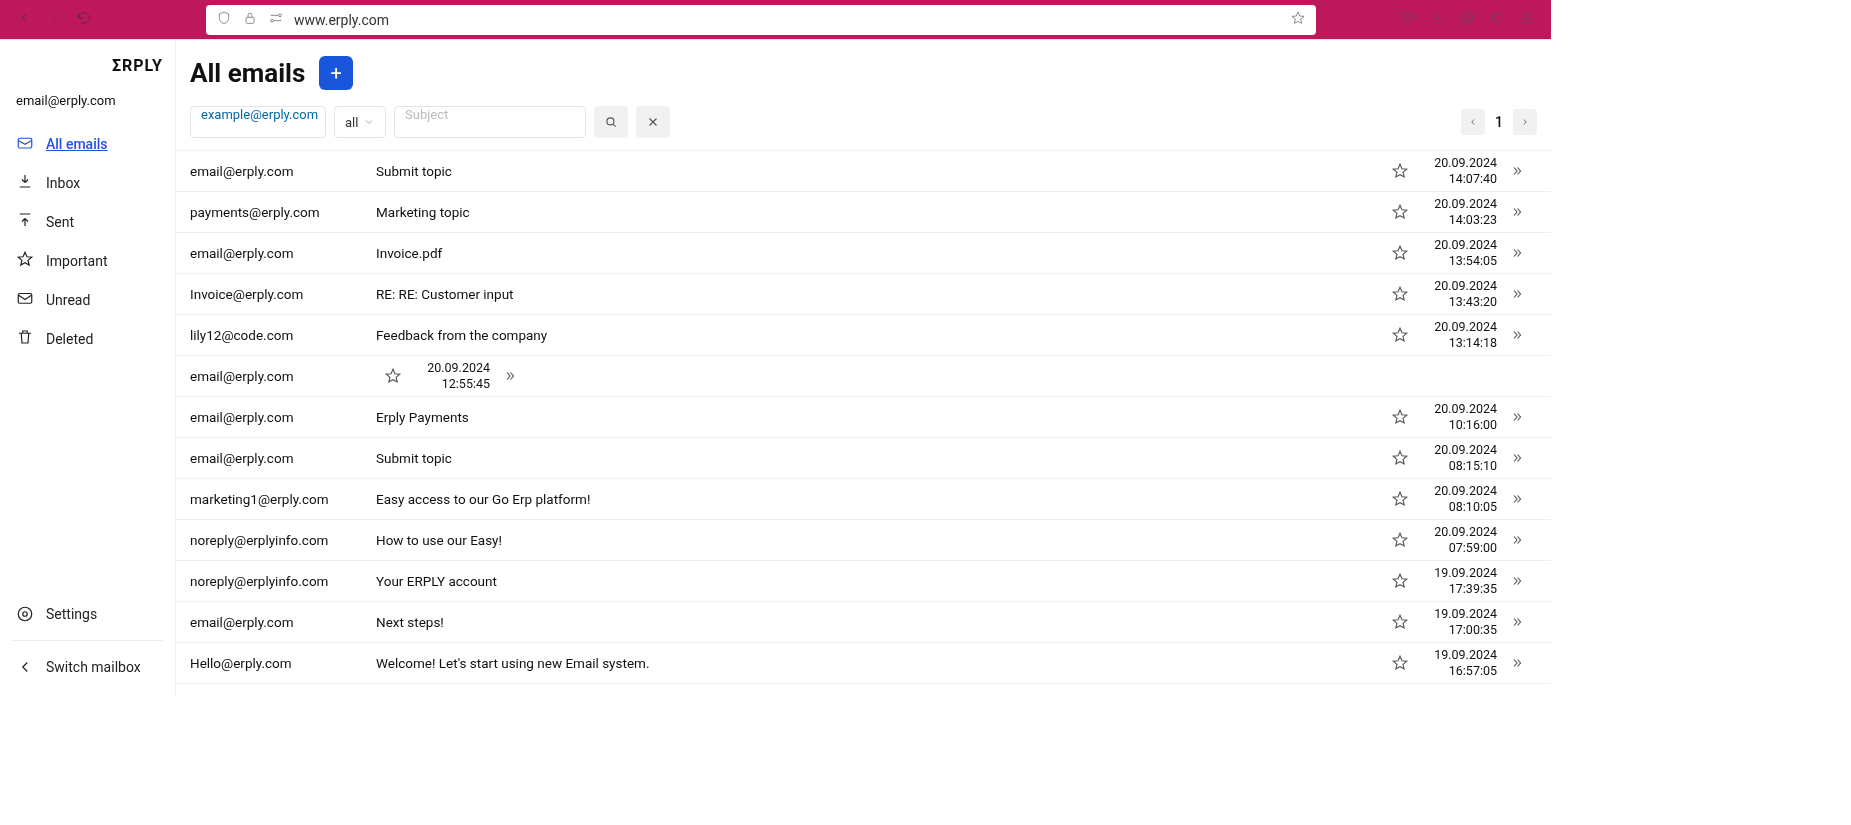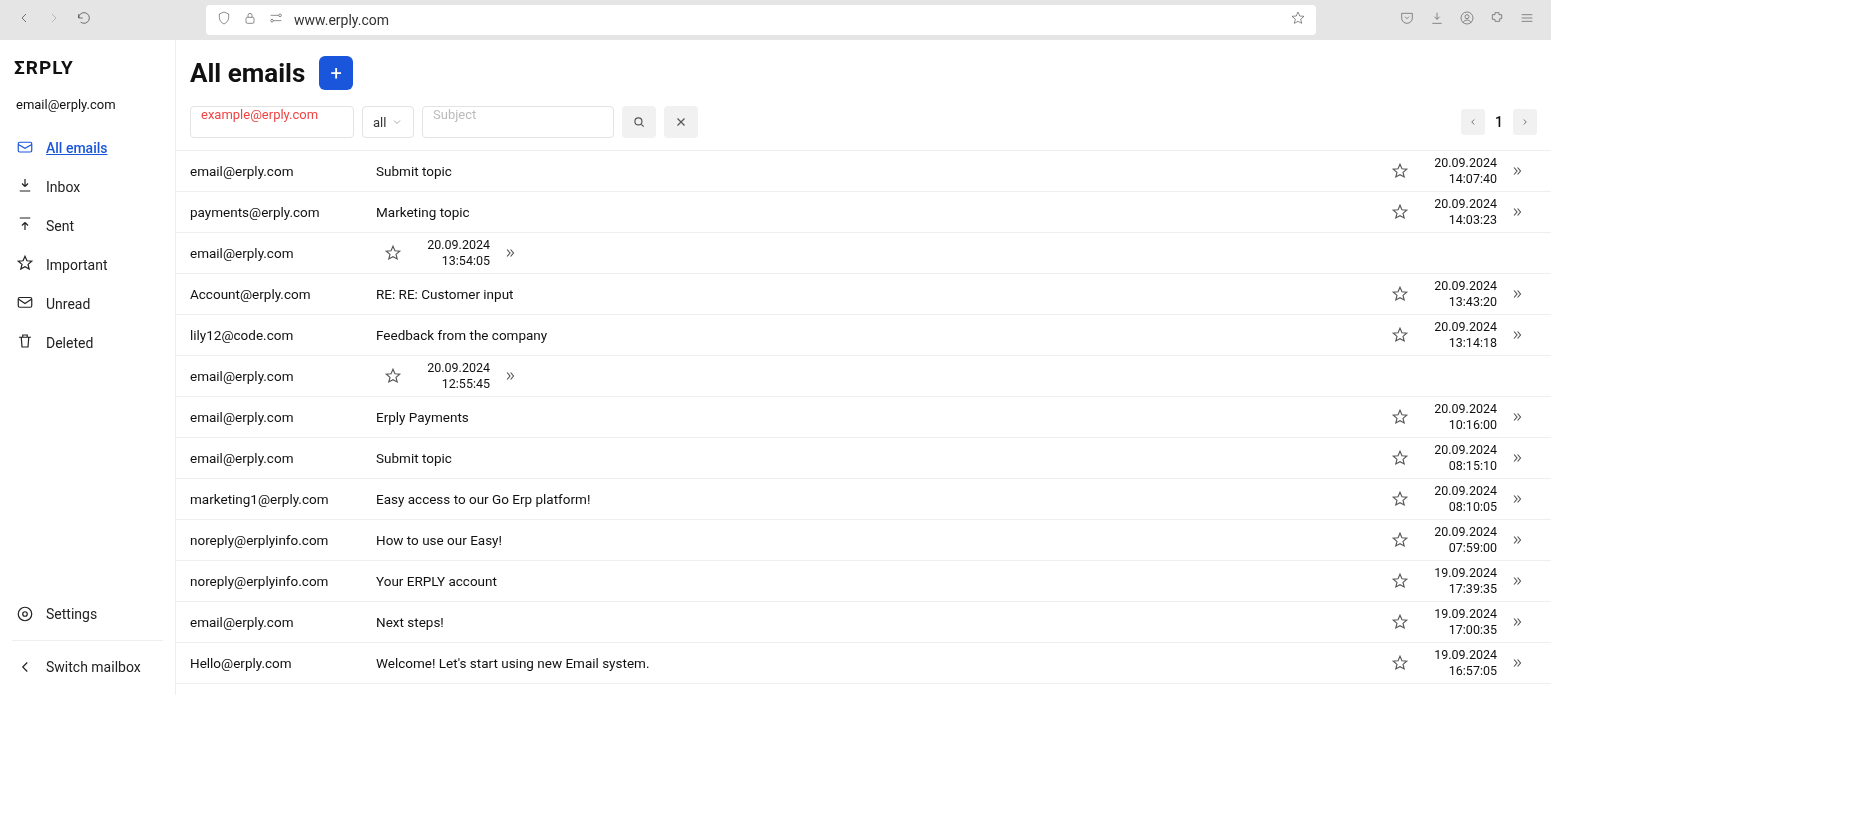--- a/index.html
+++ b/index.html
@@ -9,21 +9,21 @@
     color: #111;
     font-size: 14px;
     width: 1551px;
     height: 695px;
     overflow: hidden;
   }
 
   
   .browser-bar {
     height: 40px;
-    background: #e5e5e5;
+    background: #be185d;
     border-bottom: 1px solid #e5e5e5;
     display: flex;
     align-items: center;
     padding: 0 8px;
     gap: 6px;
   }
   .nav-icons { display: flex; align-items: center; gap: 14px; padding: 0 8px; }
   .nav-icons svg { width: 16px; height: 16px; stroke: #333; fill: none; }
   .url-bar {
     flex: 0 0 1110px;
@@ -45,21 +45,21 @@
 
   
   .app { display: flex; height: calc(695px - 40px); }
   .sidebar {
     width: 176px;
     border-right: 1px solid #eee;
     padding: 16px 12px 10px 12px;
     display: flex;
     flex-direction: column;
   }
-  .logo { font-weight: 700; font-size: 19px; letter-spacing: 1px; margin-bottom: 18px; padding-left: 2px; }
+  .logo { font-weight: 700; font-size: 16px; letter-spacing: 1px; margin-bottom: 18px; padding-left: 2px; text-align: right; }
   .account-email { font-size: 13px; margin-bottom: 16px; padding-left: 4px; }
   .nav-item {
     display: flex; align-items: center; gap: 12px;
     padding: 9px 4px; font-size: 14px; color: #222;
     cursor: pointer;
   }
   .nav-item.active { color: #1a56db; font-weight: 500; }
   .nav-item.active .label { text-decoration: underline; }
   .nav-item svg { width: 18px; height: 18px; stroke: currentColor; fill: none; stroke-width: 1.6; }
 
@@ -81,21 +81,21 @@
 
   .filter-row {
     display: flex; align-items: center; gap: 8px;
     padding: 6px 14px 12px 14px;
     border-bottom: 1px solid #eee;
   }
   .text-input, .select, .subject-input {
     height: 32px; border: 1px solid #e3e3e3; border-radius: 4px;
     padding: 0 10px; font-size: 13px; background: #fff;
   }
-  .text-input { width: 164px; color: #ef4444; }
+  .text-input { width: 136px; color: #0369a1; }
   .subject-input { width: 192px; color: #bbb; }
   .select { width: 52px; display: flex; align-items: center; justify-content: space-between; color: #333; cursor: pointer; }
   .select svg { width: 12px; height: 12px; stroke: #555; fill: none; }
   .icon-btn {
     width: 34px; height: 32px; background: #f1f1f1; border-radius: 4px;
     display: flex; align-items: center; justify-content: center; cursor: pointer;
   }
   .icon-btn svg { width: 14px; height: 14px; stroke: #555; fill: none; stroke-width: 2; }
 
   .pager { margin-left: auto; display: flex; align-items: center; gap: 2px; }
@@ -319,34 +319,35 @@
           </div>
           <div class="col-time">20.09.2024<br>14:03:23</div>
           <div class="col-expand">
             <svg viewBox="0 0 24 24">
               <path d="M7 6l5 6-5 6M13 6l5 6-5 6"></path>
             </svg>
           </div>
         </div>
         <div class="row">
           <div class="col-sender">email@erply.com</div>
+          <div class="col-subject">Invoice.pdf</div>
           <div class="col-star">
             <svg viewBox="0 0 24 24">
               <path d="M12 3l2.6 6 6.4.5-5 4.3 1.6 6.2L12 17l-5.6 3 1.6-6.2-5-4.3 6.4-.5z"></path>
             </svg>
           </div>
           <div class="col-time">20.09.2024<br>13:54:05</div>
           <div class="col-expand">
             <svg viewBox="0 0 24 24">
               <path d="M7 6l5 6-5 6M13 6l5 6-5 6"></path>
             </svg>
           </div>
         </div>
         <div class="row">
-          <div class="col-sender">Account@erply.com</div>
+          <div class="col-sender">Invoice@erply.com</div>
           <div class="col-subject">RE: RE: Customer input</div>
           <div class="col-star">
             <svg viewBox="0 0 24 24">
               <path d="M12 3l2.6 6 6.4.5-5 4.3 1.6 6.2L12 17l-5.6 3 1.6-6.2-5-4.3 6.4-.5z"></path>
             </svg>
           </div>
           <div class="col-time">20.09.2024<br>13:43:20</div>
           <div class="col-expand">
             <svg viewBox="0 0 24 24">
               <path d="M7 6l5 6-5 6M13 6l5 6-5 6"></path>

